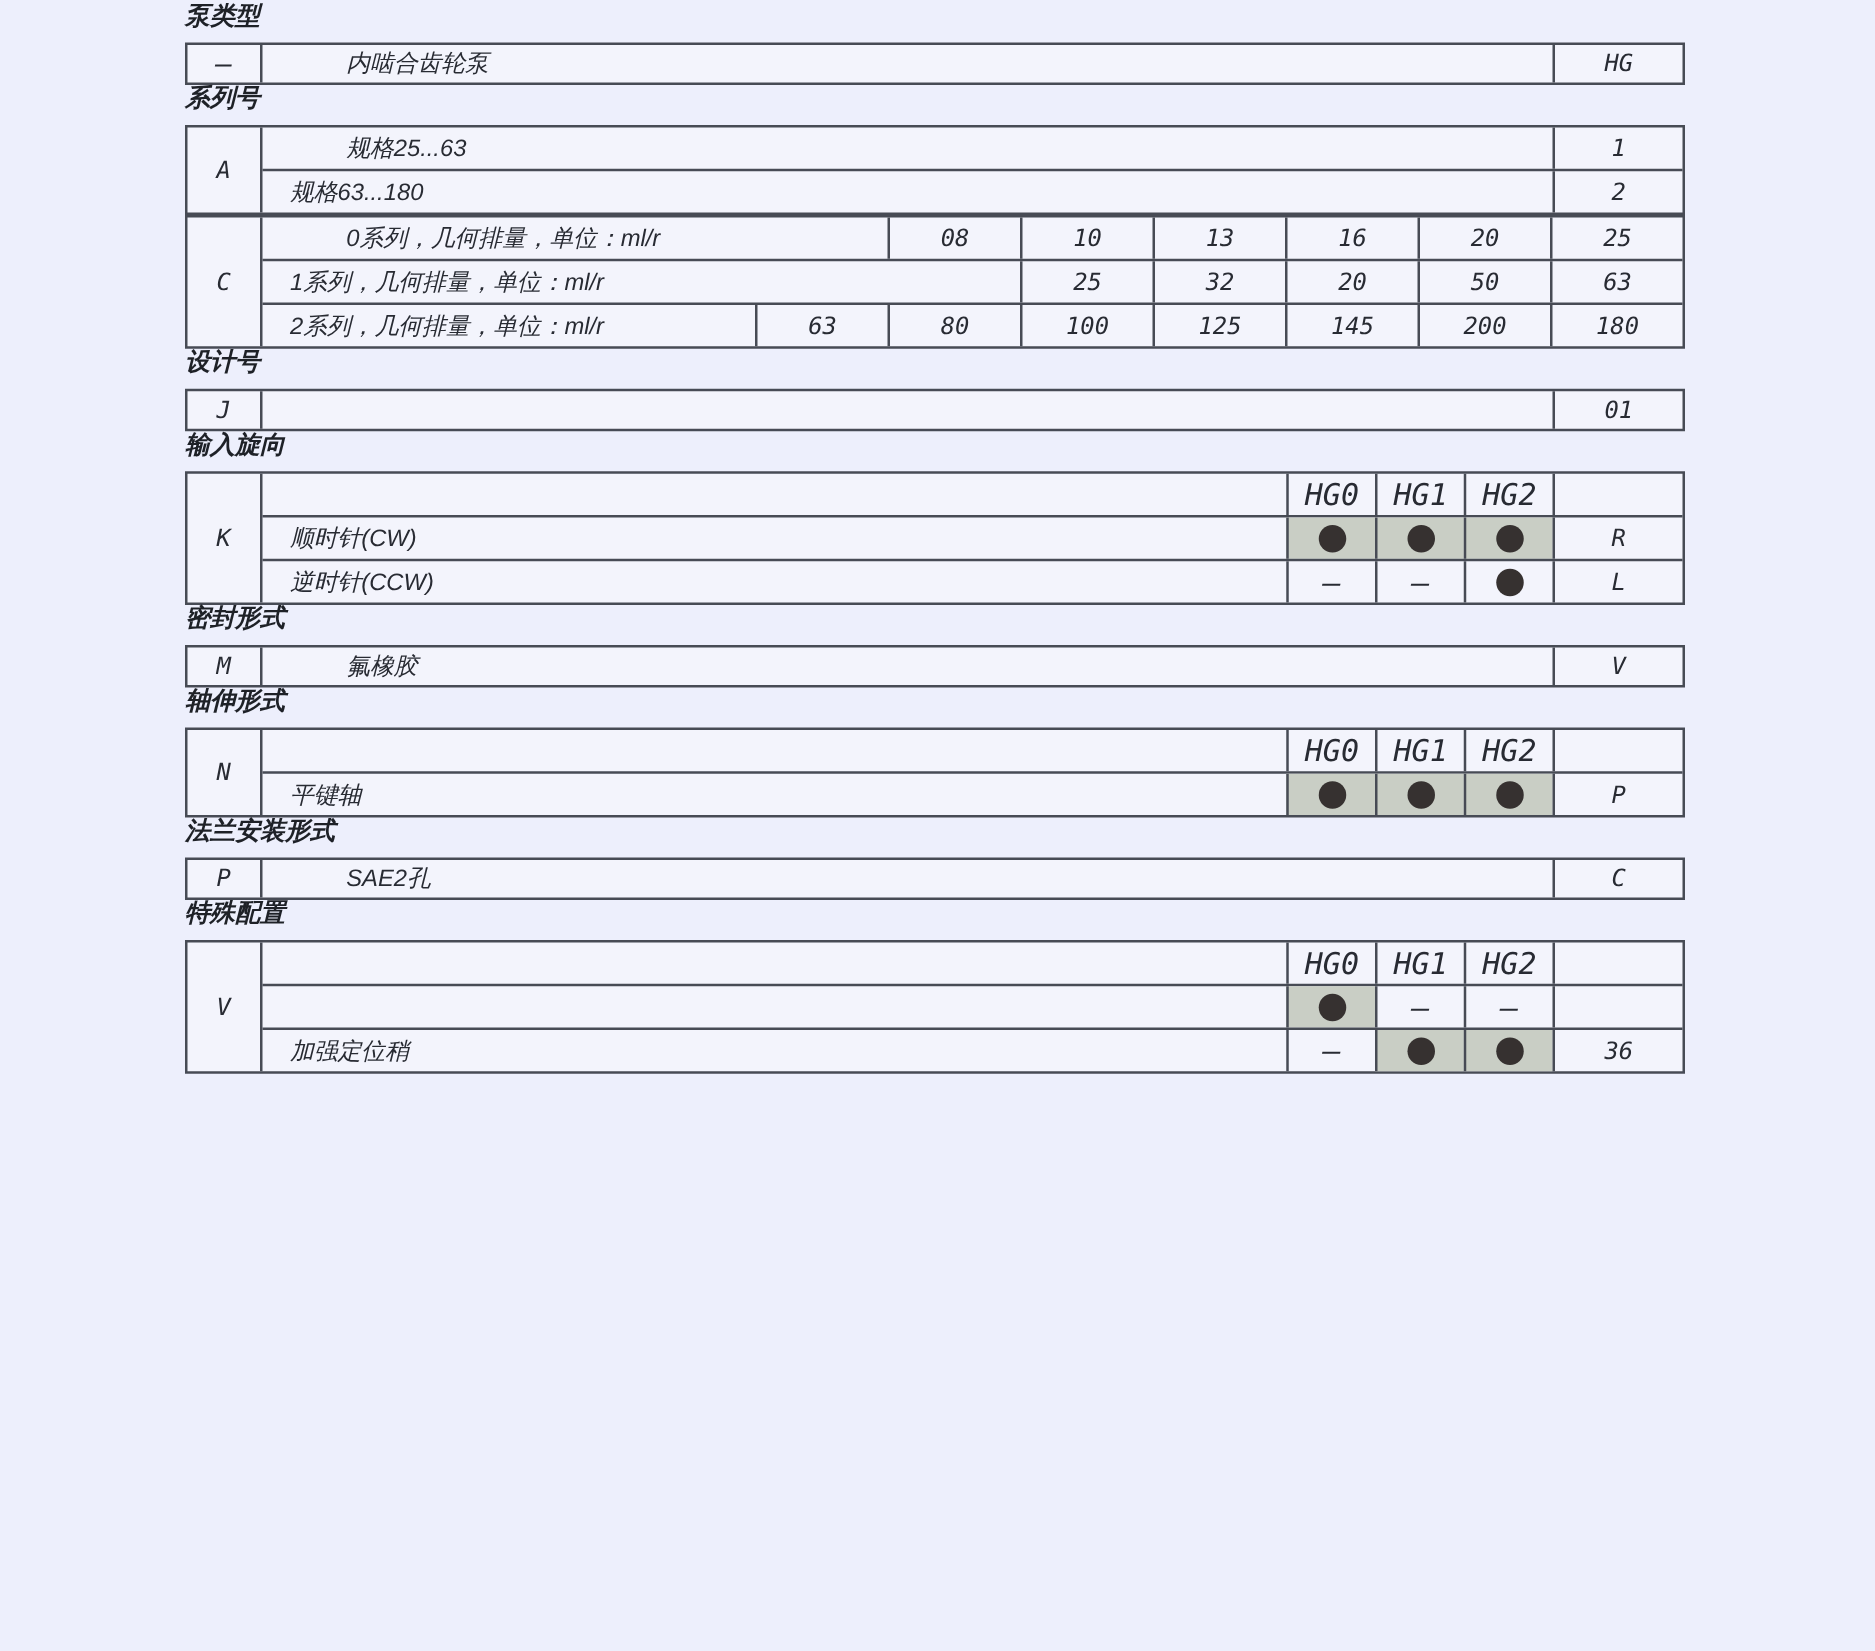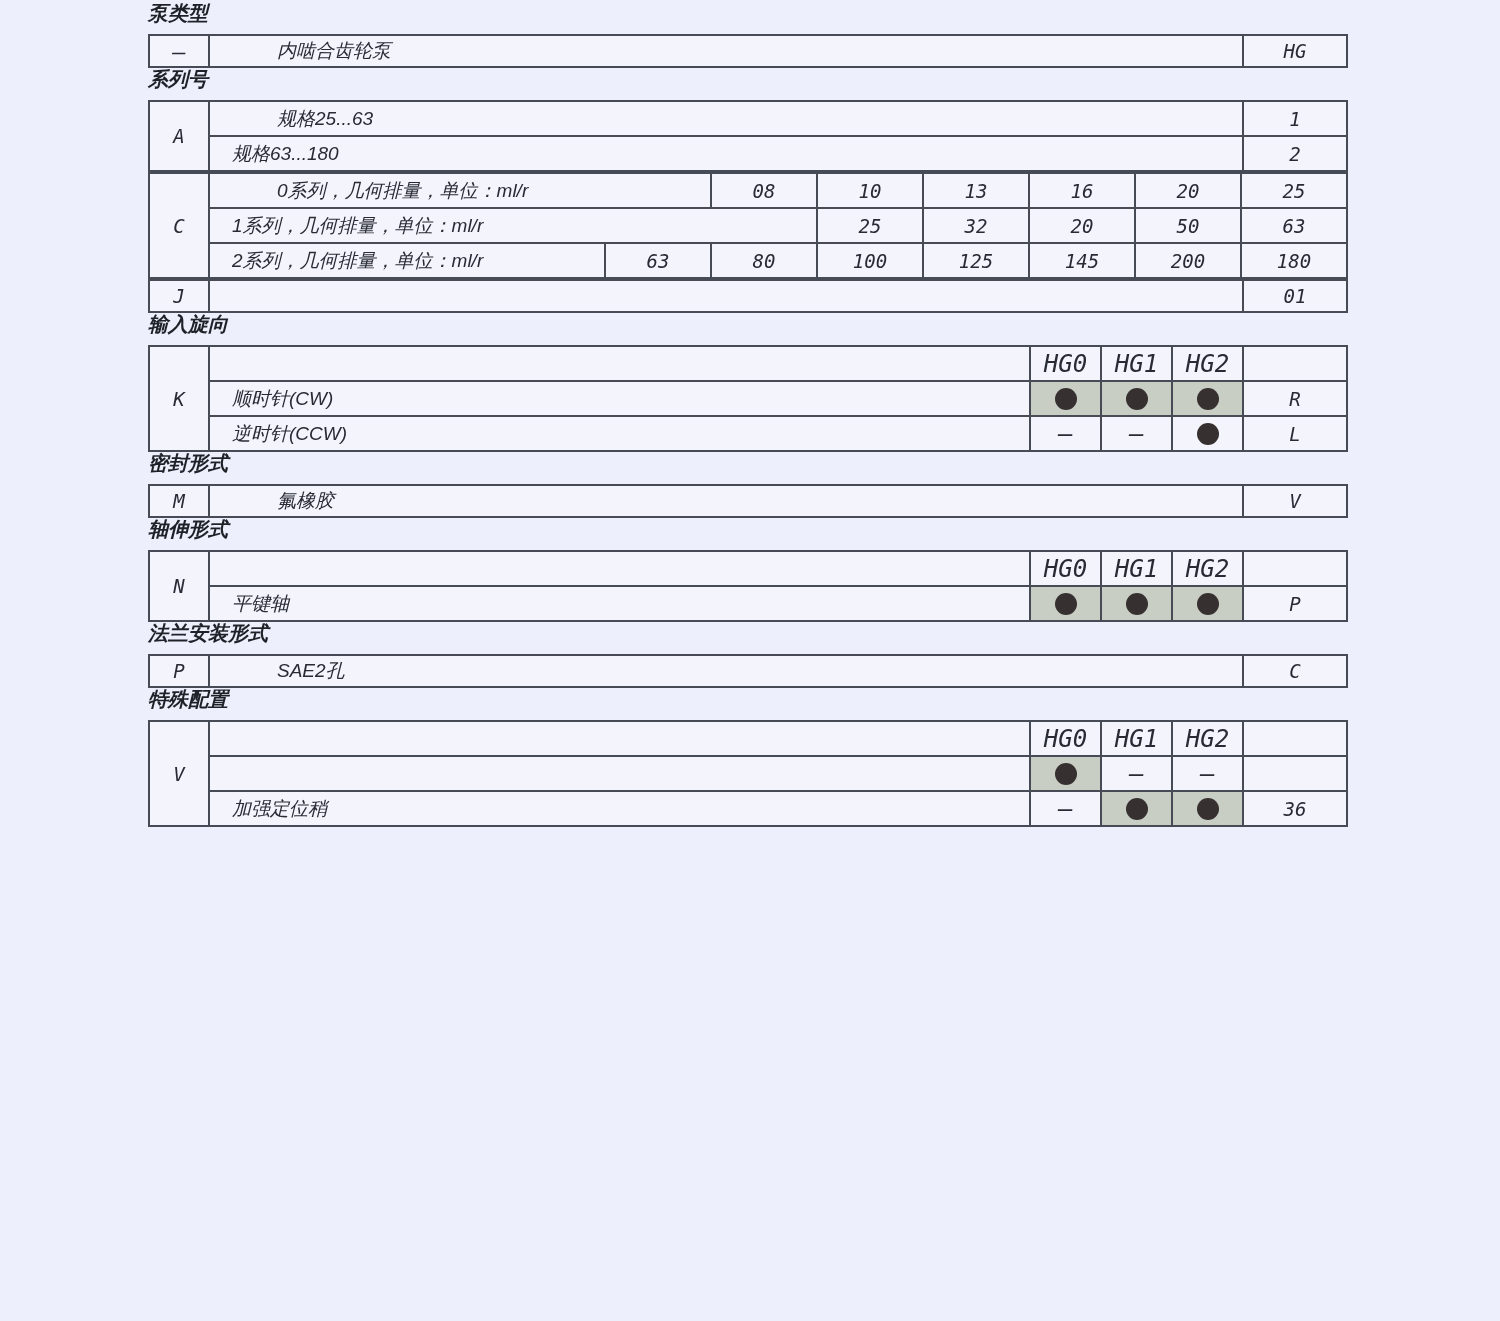--- a/index.html
+++ b/index.html
@@ -112,20 +112,21 @@
           <div class="cell val">125</div>
           <div class="cell val">145</div>
           <div class="cell val">200</div>
           <div class="cell val">180</div>
         </div>
       </div>
     </div>
   </div>
 
   <div class="section">
+    <h2 class="title">设计号</h2>
     <div class="tbl h1">
       <div class="cell letter">J</div>
       <div class="rows">
         <div class="row">
           <div class="cell label"></div>
           <div class="cell code">01</div>
         </div>
       </div>
     </div>
   </div>

